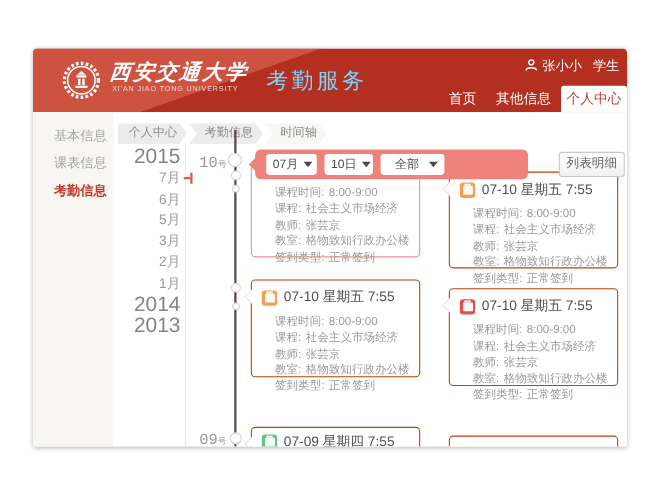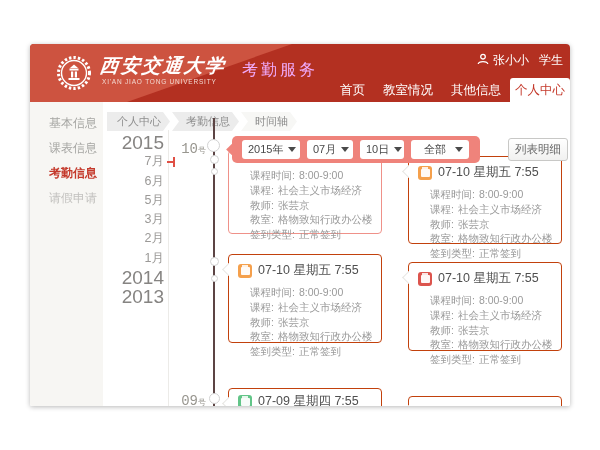--- a/index.html
+++ b/index.html
@@ -9,21 +9,21 @@
           border-radius:4px 4px 2px 2px;box-shadow:0 1px 5px rgba(0,0,0,.28);overflow:hidden;}
 
   
   .hdr{position:absolute;left:0;top:0;width:540px;height:58px;background:#b33021;overflow:hidden;}
   .hdr-diag{position:absolute;inset:0;background:#cd5340;
             clip-path:polygon(0 0,262px 0,97px 58px,0 58px);}
   .logo{position:absolute;left:26px;top:11px;width:36px;height:36px;}
   .uni-cn{position:absolute;left:70px;top:9px;color:#fff;font:italic 700 19px "DejaVu Serif",serif;
           letter-spacing:2px;transform:skewX(-6deg);white-space:nowrap;}
   .uni-en{position:absolute;left:72px;top:34px;color:#f2d7d0;font-size:6.5px;letter-spacing:.8px;white-space:nowrap;}
-  .app-title{position:absolute;left:212px;top:16px;color:#f0abfc;font-size:16px;letter-spacing:3px;white-space:nowrap;font-family:Liberation Serif, serif;}
+  .app-title{position:absolute;left:212px;top:16px;color:#7dd3fc;font-size:20px;letter-spacing:3px;white-space:nowrap;font-family:Liberation Serif, serif;}
   .user{position:absolute;right:7px;top:8px;display:flex;align-items:center;gap:4px;color:#fff;font-size:12px;}
   .user .role{margin-left:6px;}
   .nav{position:absolute;right:0;bottom:0;display:flex;align-items:flex-end;margin-top:16px;}
   .nav-item{height:24px;line-height:24px;padding:0 9px;color:#fff;font-size:12.5px;cursor:pointer;white-space:nowrap;}
   .nav-item.active{background:#fff;color:#c4392b;padding:0 5px;border-radius:3px 3px 0 0;}
 
   
   .content{position:absolute;left:0;top:58px;width:540px;height:304px;background:#fff;}
   .sidebar{position:absolute;left:0;top:0;bottom:0;width:73px;background:#f7f6f3;padding-top:9px;}
   .side-item{height:25px;line-height:25px;padding-left:19px;font-size:12px;color:#a5a5a2;cursor:pointer;white-space:nowrap;}
@@ -113,33 +113,31 @@
             <circle cx="6" cy="3.7" r="2.3" fill="none" stroke="#fff" stroke-width="1.3"></circle>
             <path d="M1.2 11 C1.8 7.8 10.2 7.8 10.8 11" fill="none" stroke="#fff" stroke-width="1.3"></path>
           </svg>
         </span>
         <span>张小小</span>
         <span class="role">学生</span>
       </div>
 
       <div class="nav">
         <div class="nav-item">首页</div>
-        <div class="nav-item">教室情况</div>
         <div class="nav-item">其他信息</div>
         <div class="nav-item active">个人中心</div>
       </div>
     </div>
 
     <div class="content">
 
       <div class="sidebar">
         <div class="side-item">基本信息</div>
         <div class="side-item">课表信息</div>
         <div class="side-item active">考勤信息</div>
-        <div class="side-item">请假申请</div>
       </div>
 
       <div class="breadcrumb">
         <div class="bc-item">个人中心</div>
         <div class="bc-item">考勤信息</div>
         <div class="bc-item">时间轴</div>
       </div>
 
       <div class="vline-light"></div>
       <div class="tl-line"></div>
@@ -164,24 +162,20 @@
       </div>
 
       <div class="node" style="left:177px;top:37px;width:13px;height:13px;"></div>
       <div class="node" style="left:179.5px;top:53px;width:9px;height:9px;"></div>
       <div class="node" style="left:180.5px;top:66px;width:7px;height:7px;"></div>
       <div class="node" style="left:179.5px;top:155px;width:9px;height:9px;"></div>
       <div class="node" style="left:180.5px;top:173px;width:7px;height:7px;"></div>
       <div class="node" style="left:178.5px;top:291px;width:11px;height:11px;"></div>
 
       <div class="bubble">
-        <div class="dd dd-year">
-          <span>2015年</span>
-          <span class="caret"></span>
-        </div>
         <div class="dd dd-month">
           <span>07月</span>
           <span class="caret"></span>
         </div>
         <div class="dd dd-day">
           <span>10日</span>
           <span class="caret"></span>
         </div>
         <div class="dd dd-cat">
           <span>全部</span>

